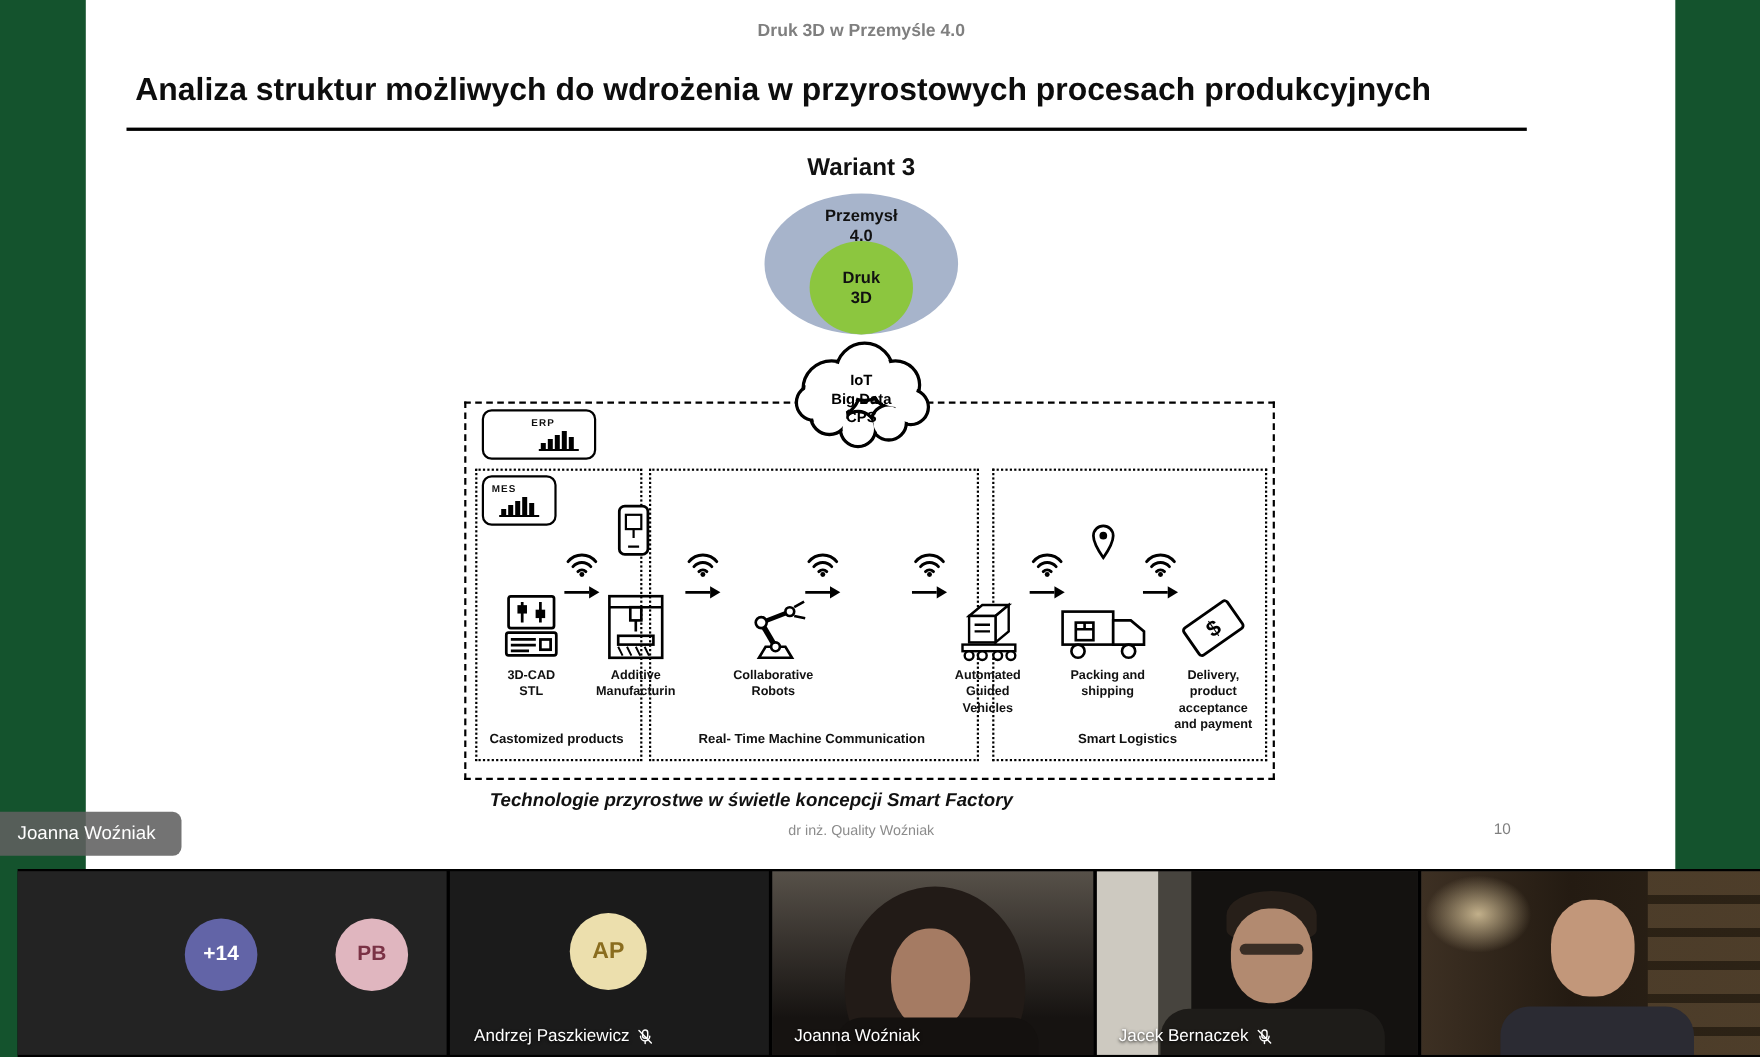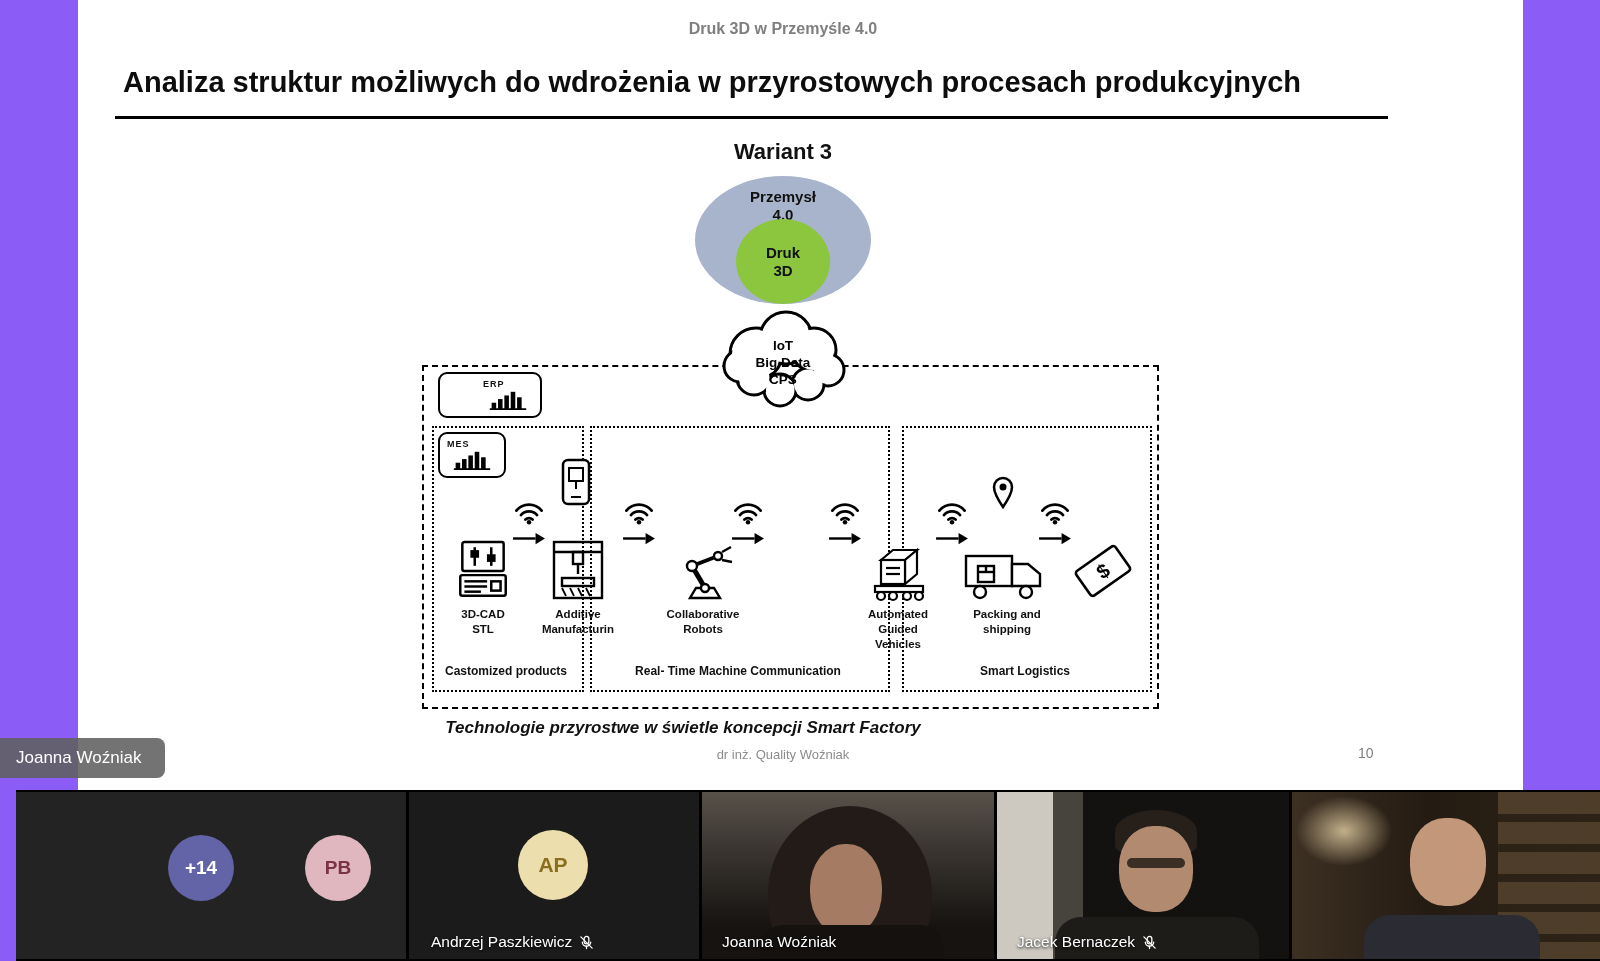--- a/index.html
+++ b/index.html
@@ -1,16 +1,16 @@
 <!DOCTYPE html>
 <html><head>
 <meta charset="utf-8">
 <style>
   html,body{margin:0;padding:0;background:#000;}
-  .page{position:relative;width:1600px;height:961px;background:#8b5cf6;overflow:hidden;
+  .page{position:relative;width:1600px;height:961px;background:#14532d;overflow:hidden;
         font-family:"Liberation Sans",sans-serif;color:#111;}
 
   
   .slide{position:absolute;left:78px;top:0;width:1445px;height:790px;background:#fff;}
   .slide-header{position:absolute;top:20px;left:0;width:1410px;text-align:center;
                 color:#7f7f7f;font-weight:bold;font-size:16px;}
   .slide-title{position:absolute;top:66px;left:45px;width:1280px;font-size:29px;
                font-weight:bold;color:#0d0d0d;}
   .title-rule{position:absolute;top:116px;left:37px;width:1273px;height:3px;background:#000;}
   .variant{position:absolute;top:139px;left:0;width:1410px;text-align:center;
@@ -387,20 +387,24 @@
 
     <div class="flow-item" style="left:973px">
       <div class="fi-iconbox">
         <svg viewBox="0 0 64 62" width="64" height="62">
           <g transform="rotate(-35 32 31)">
             <rect x="8" y="16" width="48" height="30" rx="3" fill="#fff" stroke="#000" stroke-width="2.6"></rect>
             <text x="32" y="38" font-size="20" font-weight="bold" text-anchor="middle" fill="#000">$</text>
           </g>
         </svg>
       </div>
+      <div class="fi-label">Delivery,
+product
+acceptance
+and payment</div>
     </div>
 
     <div class="sec-label sec-a">Castomized products</div>
     <div class="sec-label sec-b">Real- Time Machine Communication</div>
     <div class="sec-label sec-c">Smart Logistics</div>
 
     <div class="caption">Technologie przyrostwe w świetle koncepcji Smart Factory</div>
     <div class="footer-author">dr inż. Quality Woźniak</div>
     <div class="page-number">10</div>
   </div>

